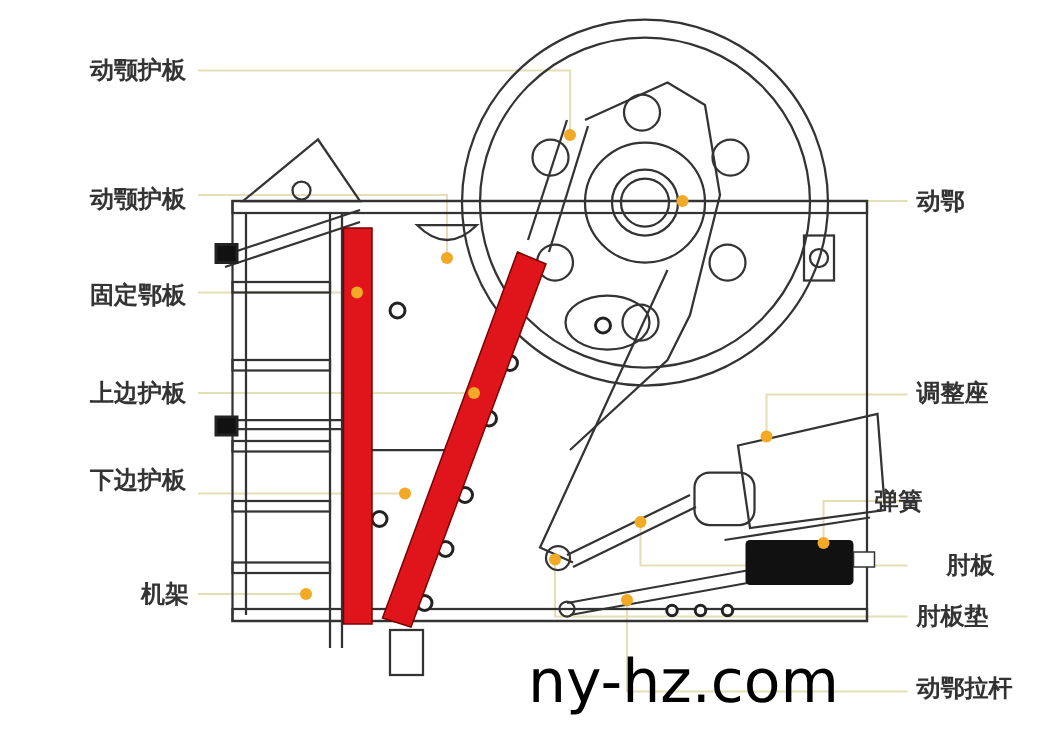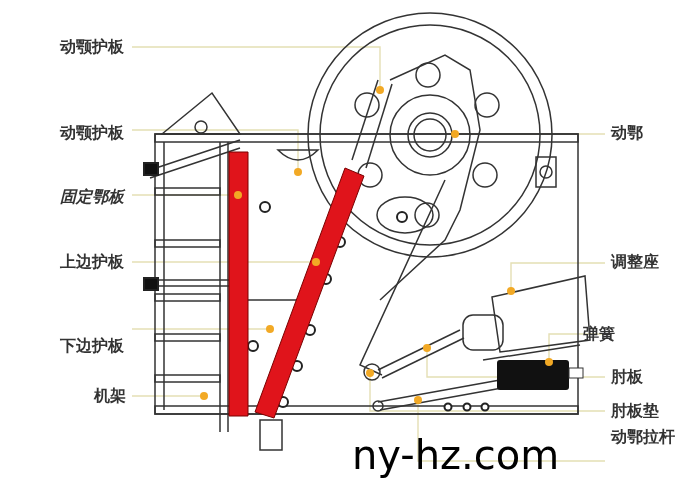--- a/index.html
+++ b/index.html
@@ -125,25 +125,25 @@
     <circle cx="511" cy="291" r="4"></circle>
     <circle cx="549" cy="362" r="4"></circle>
     <circle cx="427" cy="348" r="4"></circle>
     <circle cx="370" cy="373" r="4"></circle>
     <circle cx="418" cy="400" r="4"></circle>
   </g>
 </svg>
 
 <div class="label left" style="left:60px; top:39px;">动颚护板</div>
 <div class="label left" style="left:60px; top:125px;">动颚护板</div>
-<div class="label left" style="left:60px; top:189px;font-style:italic;">固定鄂板</div>
+<div class="label left" style="left:60px; top:189px;">固定鄂板</div>
 <div class="label left" style="left:60px; top:254px;">上边护板</div>
-<div class="label left" style="left:60px; top:338px;">下边护板</div>
+<div class="label left" style="left:60px; top:312px;">下边护板</div>
 <div class="label left" style="left:94px; top:388px;">机架</div>
 
-<div class="label" style="left:611px; top:126px;font-family:Liberation Mono, monospace;">动鄂</div>
+<div class="label" style="left:611px; top:126px;">动鄂</div>
 <div class="label" style="left:611px; top:255px;font-family:Liberation Mono, monospace;">调整座</div>
 <div class="label" style="left:583px; top:326px;">弹簧</div>
-<div class="label" style="left:611px; top:369px;">肘板</div>
+<div class="label" style="left:631px; top:369px;">肘板</div>
 <div class="label" style="left:611px; top:403px;text-align:right;">肘板垫</div>
-<div class="label" style="left:611px; top:429px;text-align:right;">动鄂拉杆</div>
+<div class="label" style="left:611px; top:451px;text-align:right;">动鄂拉杆</div>
 
 <div class="watermark">ny-hz.com</div>
 
 </body></html>

